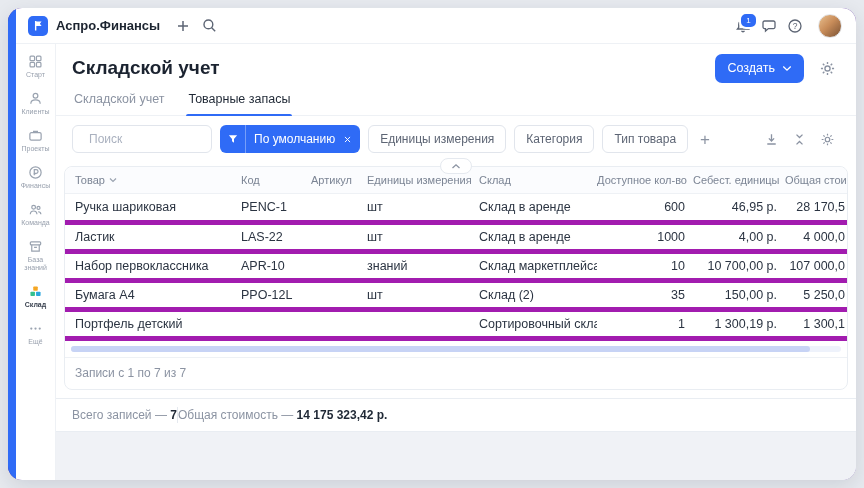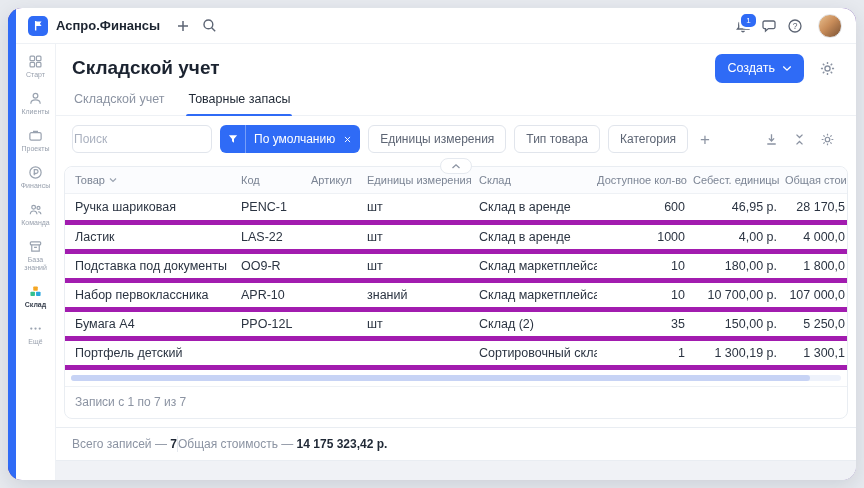--- a/index.html
+++ b/index.html
@@ -45,21 +45,21 @@
   .icon-btn { background:none; border:none; cursor:pointer; display:flex; align-items:center;
               justify-content:center; width:26px; height:26px; border-radius:6px; }
   .tabs-row { display:flex; gap:20px; margin:9px -16px 0; padding:0 16px; border-bottom:1px solid #eef1f5; }
   .tab { font-size:12.5px; color:#8b93a2; padding:0 2px 9px; cursor:pointer; position:relative; }
   .tab.active { color:#1f2835; }
   .tab.active::after { content:""; position:absolute; left:0; right:0; bottom:-1px; height:2px;
                        background:#2f6bf6; border-radius:2px 2px 0 0; }
 
   
   .filter-row { display:flex; align-items:center; gap:8px; padding:9px 16px 8px; flex:none; }
-  .search-box { width:140px; height:28px; border:1px solid #e1e5ec; border-radius:6px; padding:0 1px;
+  .search-box { width:140px; height:28px; border:1px solid #e1e5ec; border-radius:6px; padding:0 16px;
                 font-size:12px; color:#333; font-family:inherit; outline:none; }
   .search-box::placeholder { color:#aab1bf; }
   .chip { display:flex; align-items:center; height:28px; background:#2f6bf6; border-radius:6px;
           color:#fff; cursor:pointer; overflow:hidden; flex:none; }
   .funnel-seg { width:26px; height:100%; display:flex; align-items:center; justify-content:center;
                 border-right:1px solid rgba(255,255,255,.35); }
   .chip-label { padding:0 8px; font-size:12px; }
   .chip-close { padding:0 8px 0 0; display:flex; align-items:center; cursor:pointer; background:none; border:none; }
   .filter-btn { height:28px; border:1px solid #e1e5ec; background:#fff; border-radius:6px; padding:0 11px;
                 font-size:12px; color:#5d6574; cursor:pointer; font-family:inherit; flex:none; }
@@ -249,22 +249,22 @@
                 </svg>
             </span>
             <span class="chip-label">По умолчанию</span>
             <button class="chip-close">
               <svg width="9" height="9" viewBox="0 0 14 14">
                   <path d="M3 3l8 8M11 3l-8 8" stroke="#fff" stroke-width="1.5"></path>
                 </svg>
             </button>
           </span>
           <button class="filter-btn">Единицы измерения</button>
+          <button class="filter-btn">Категория</button>
           <button class="filter-btn">Тип товара</button>
-          <button class="filter-btn">Категория</button>
           <button class="add-filter-btn">+</button>
           <span class="filter-actions">
             <button class="icon-btn">
               <svg width="15" height="15" viewBox="0 0 16 16" fill="none" stroke="#8b93a2" stroke-width="1.4">
                   <path d="M8 2.5v7M5.2 6.8L8 9.6l2.8-2.8M3.5 12.8h9"></path>
                 </svg>
             </button>
             <button class="icon-btn">
               <svg width="15" height="15" viewBox="0 0 16 16" fill="none" stroke="#8b93a2" stroke-width="1.4">
                   <path d="M4.8 2.8L8 5.9l3.2-3.1M4.8 13.2L8 10.1l3.2 3.1"></path>
@@ -331,30 +331,20 @@
                   <td>Ластик</td>
                   <td>LAS-22</td>
                   <td></td>
                   <td>шт</td>
                   <td>Склад в аренде</td>
                   <td class="num">1000</td>
                   <td class="num">4,00 р.</td>
                   <td class="total-cell">4 000,0</td>
                 </tr>
                 <tr>
-                  <td>Подставка под документы</td>
-                  <td>OO9-R</td>
-                  <td></td>
-                  <td>шт</td>
-                  <td>Склад маркетплейса</td>
-                  <td class="num">10</td>
-                  <td class="num">180,00 р.</td>
-                  <td class="total-cell">1 800,0</td>
-                </tr>
-                <tr>
                   <td>Набор первоклассника</td>
                   <td>APR-10</td>
                   <td></td>
                   <td>знаний</td>
                   <td>Склад маркетплейса</td>
                   <td class="num">10</td>
                   <td class="num">10 700,00 р.</td>
                   <td class="total-cell">107 000,0</td>
                 </tr>
                 <tr>

